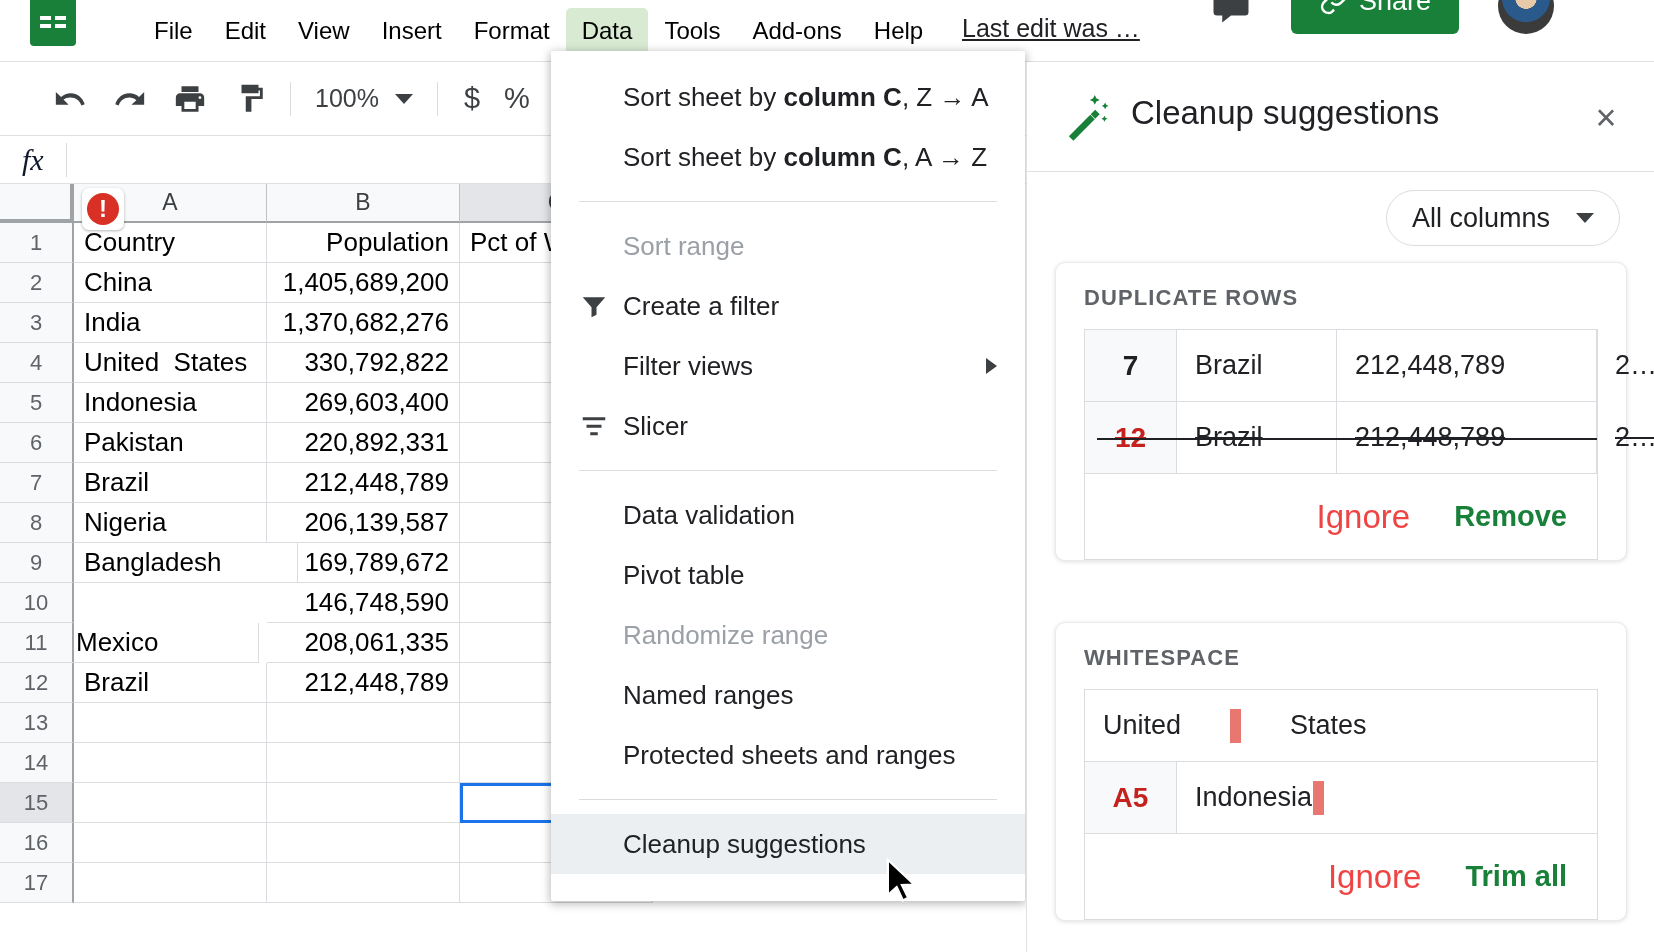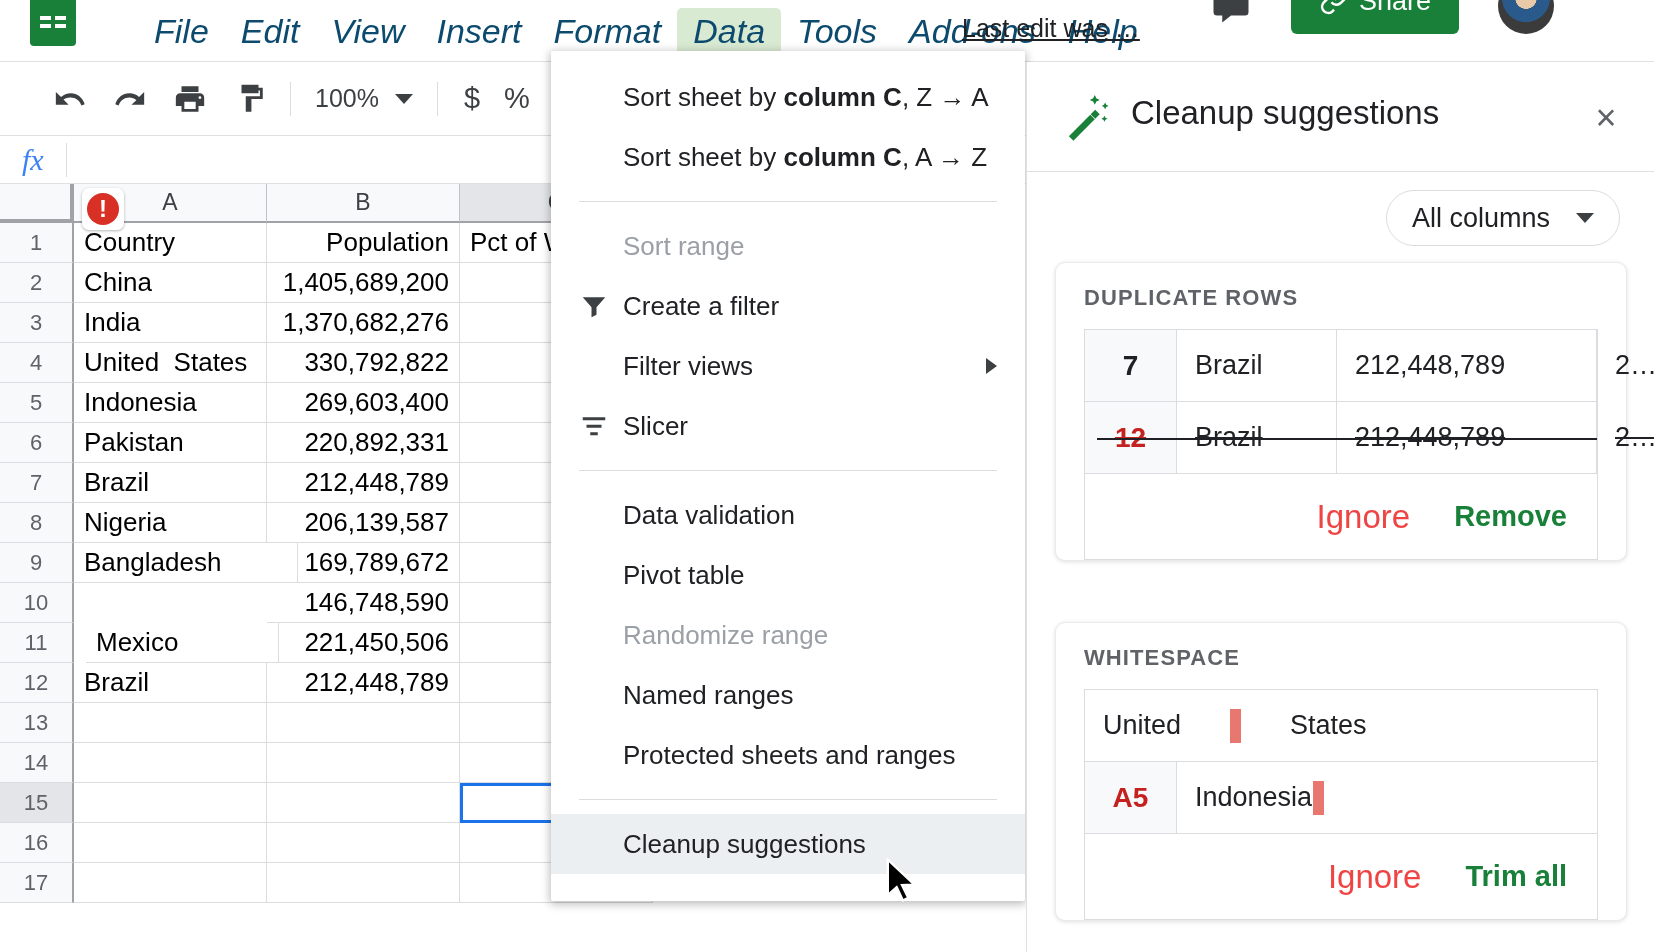--- a/index.html
+++ b/index.html
@@ -28,25 +28,24 @@
     width: 26px; height: 20px;
   }
   .sheets-logo .grid-glyph div {
     position: absolute; background: #fff;
   }
   .menubar {
     position: absolute; left: 138px; top: 0; height: 62px;
     display: flex; align-items: center; gap: 0px;
   }
   .menu-item {
-    font-size: 34px; color: #0c4a6e;
+    font-size: 24px; color: #000000;
     padding: 6px 16px; border-radius: 5px;
     line-height: 34px; cursor: default;
     white-space: nowrap;
-    font-style: italic;
   }
   .menu-item.active { background: #d9ead3; }
   .last-edit {
     position: absolute; left: 962px; top: 14px;
     font-size: 25px; color: #202124;
     text-decoration: underline;
     white-space: nowrap;
   }
   .comment-icon {
     position: absolute; left: 1208px; top: -16px;
@@ -90,21 +89,21 @@
     border-top: 10px solid #3c4043;
   }
 
   
   .formulabar {
     position: absolute; left: 0; top: 136px; width: 1654px; height: 48px;
     background: #fff; border-bottom: 1px solid #e0e0e0;
     display: flex; align-items: center;
   }
   .fx { font-family: "Liberation Serif", serif; font-style: italic;
-        font-size: 30px; color: #3b82f6; padding: 0 22px; }
+        font-size: 30px; color: #0f172a; padding: 0 22px; }
   .fb-div { width: 1px; height: 34px; background: #dadce0; }
   .fb-input { flex: 1; font-size: 24px; color: #202124; padding-left: 14px; }
 
   
   .grid { position: absolute; left: 0; top: 184px; width: 1654px; height: 768px;
           background:#fff; overflow: hidden; }
   .corner {
     position: absolute; left: 0; top: 0; width: 74px; height: 39px;
     background: #f8f9fa; border-right: 4px solid #a0a3a6; border-bottom: 4px solid #a0a3a6;
   }
@@ -370,22 +369,22 @@
       <div class="cell num" style="left: 267px; top: 319px; width: 193px;">206,139,587</div>
       <div class="cell" style="left: 460px; top: 319px; width: 193px;"></div>
       <div class="rowhead" style="top: 359px;">9</div>
       <div class="cell" style="left: 74px; top: 359px; width: 224px;">Bangladesh</div>
       <div class="cell num" style="left: 267px; top: 359px; width: 193px;">169,789,672</div>
       <div class="cell" style="left: 460px; top: 359px; width: 193px;"></div>
       <div class="rowhead" style="top: 399px;">10</div>
       <div class="cell num" style="left: 267px; top: 399px; width: 193px;">146,748,590</div>
       <div class="cell" style="left: 460px; top: 399px; width: 193px;"></div>
       <div class="rowhead" style="top: 439px;">11</div>
-      <div class="cell" style="left: 86px; top: 439px; width: 193px;">Mexico</div>
-      <div class="cell num" style="left: 267px; top: 439px; width: 193px;">221,450,506</div>
+      <div class="cell" style="left: 66px; top: 439px; width: 193px;">Mexico</div>
+      <div class="cell num" style="left: 267px; top: 439px; width: 193px;">208,061,335</div>
       <div class="cell" style="left: 460px; top: 439px; width: 193px;"></div>
       <div class="rowhead" style="top: 479px;">12</div>
       <div class="cell" style="left: 74px; top: 479px; width: 193px;">Brazil</div>
       <div class="cell num" style="left: 267px; top: 479px; width: 193px;">212,448,789</div>
       <div class="cell" style="left: 460px; top: 479px; width: 193px;"></div>
       <div class="rowhead" style="top: 519px;">13</div>
       <div class="cell" style="left: 74px; top: 519px; width: 193px;"></div>
       <div class="cell num" style="left: 267px; top: 519px; width: 193px;"></div>
       <div class="cell" style="left: 460px; top: 519px; width: 193px;"></div>
       <div class="rowhead" style="top: 559px;">14</div>

